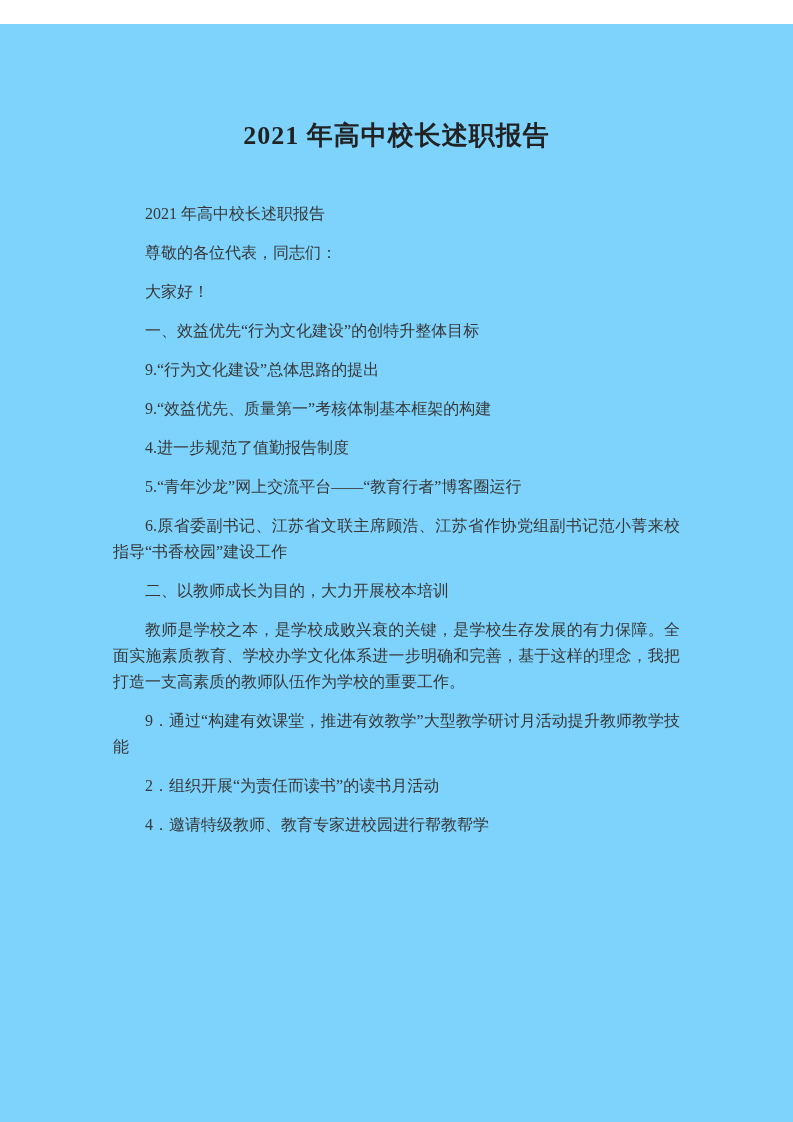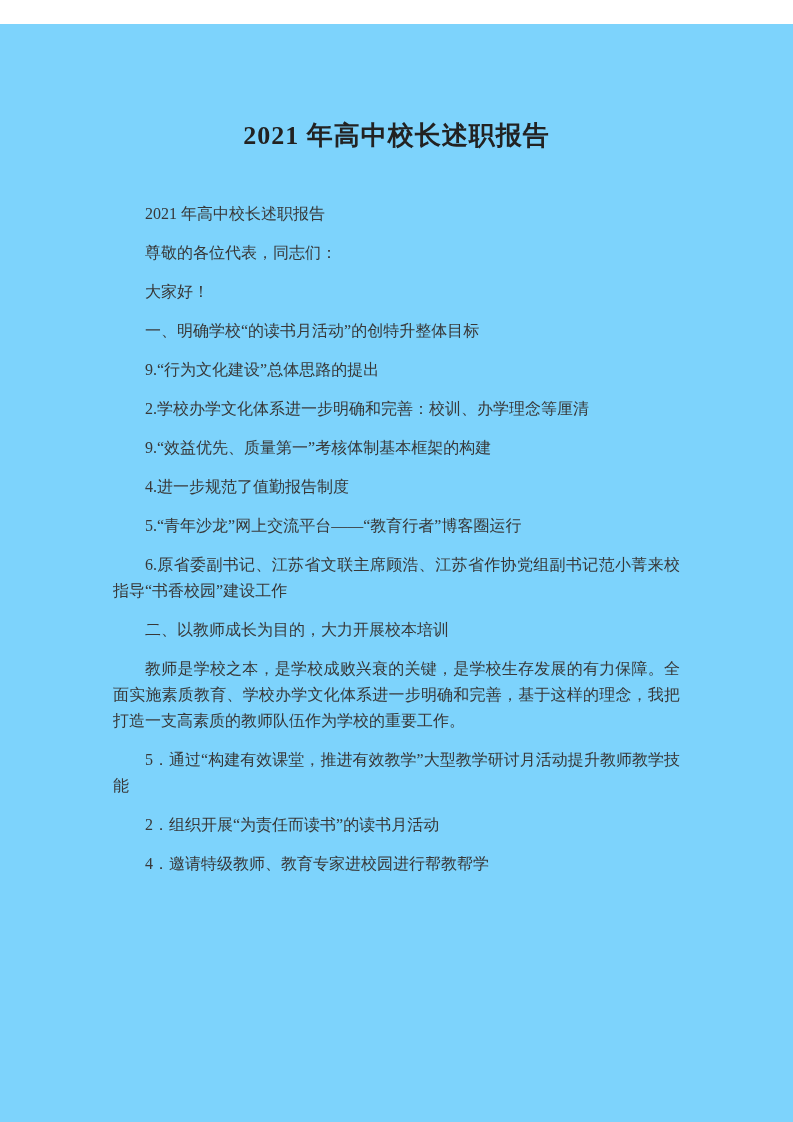--- a/index.html
+++ b/index.html
@@ -46,26 +46,25 @@
 </style>
 </head>
 <body>
 
 <main class="page">
   <h1 class="doc-title">2021 年高中校长述职报告</h1>
   <section class="doc-body">
       <p class="para">2021 年高中校长述职报告</p>
       <p class="para">尊敬的各位代表，同志们：</p>
       <p class="para">大家好！</p>
-      <p class="para">一、明确学校“的读书月活动”的创特升整体目标</p>
+      <p class="para">一、效益优先“行为文化建设”的创特升整体目标</p>
       <p class="para">9.“行为文化建设”总体思路的提出</p>
-      <p class="para">2.学校办学文化体系进一步明确和完善：校训、办学理念等厘清</p>
       <p class="para">9.“效益优先、质量第一”考核体制基本框架的构建</p>
       <p class="para">4.进一步规范了值勤报告制度</p>
       <p class="para">5.“青年沙龙”网上交流平台——“教育行者”博客圈运行</p>
       <p class="para">6.原省委副书记、江苏省文联主席顾浩、江苏省作协党组副书记范小菁来校指导“书香校园”建设工作</p>
       <p class="para">二、以教师成长为目的，大力开展校本培训</p>
       <p class="para">教师是学校之本，是学校成败兴衰的关键，是学校生存发展的有力保障。全面实施素质教育、学校办学文化体系进一步明确和完善，基于这样的理念，我把打造一支高素质的教师队伍作为学校的重要工作。</p>
-      <p class="para">5．通过“构建有效课堂，推进有效教学”大型教学研讨月活动提升教师教学技能</p>
+      <p class="para">9．通过“构建有效课堂，推进有效教学”大型教学研讨月活动提升教师教学技能</p>
       <p class="para">2．组织开展“为责任而读书”的读书月活动</p>
       <p class="para">4．邀请特级教师、教育专家进校园进行帮教帮学</p>
     </section>
 </main>
 
 </body></html>

